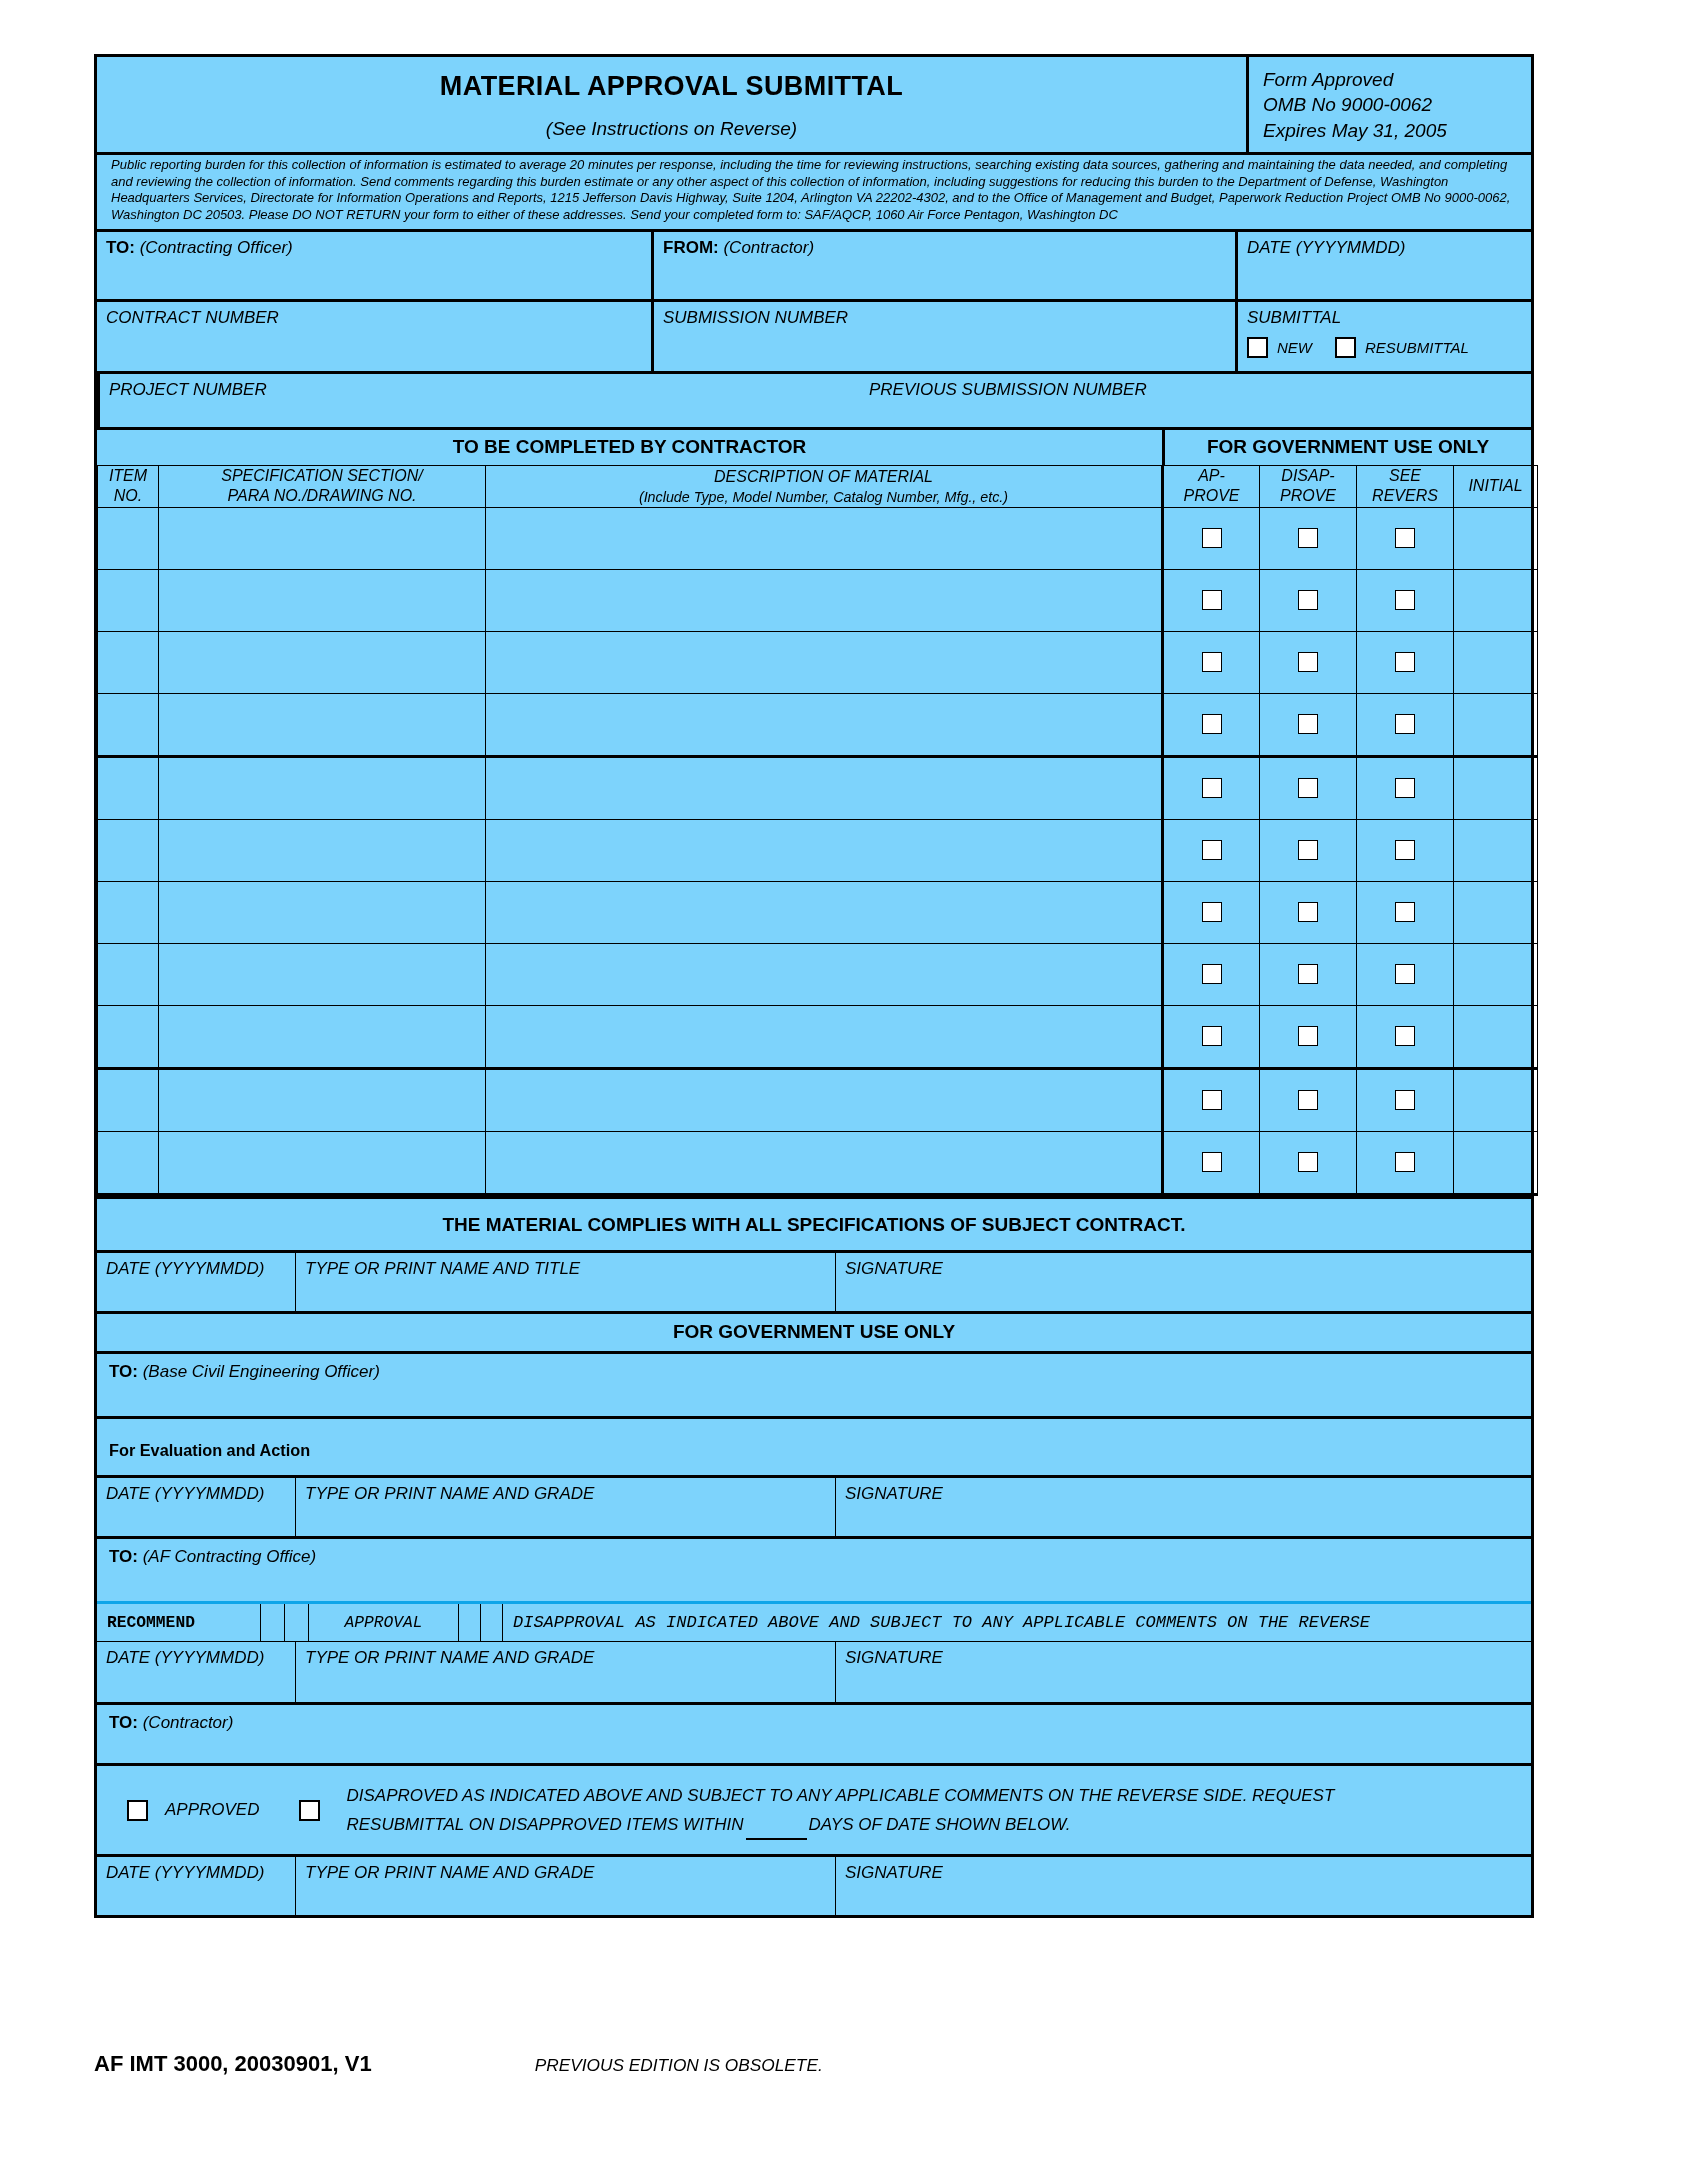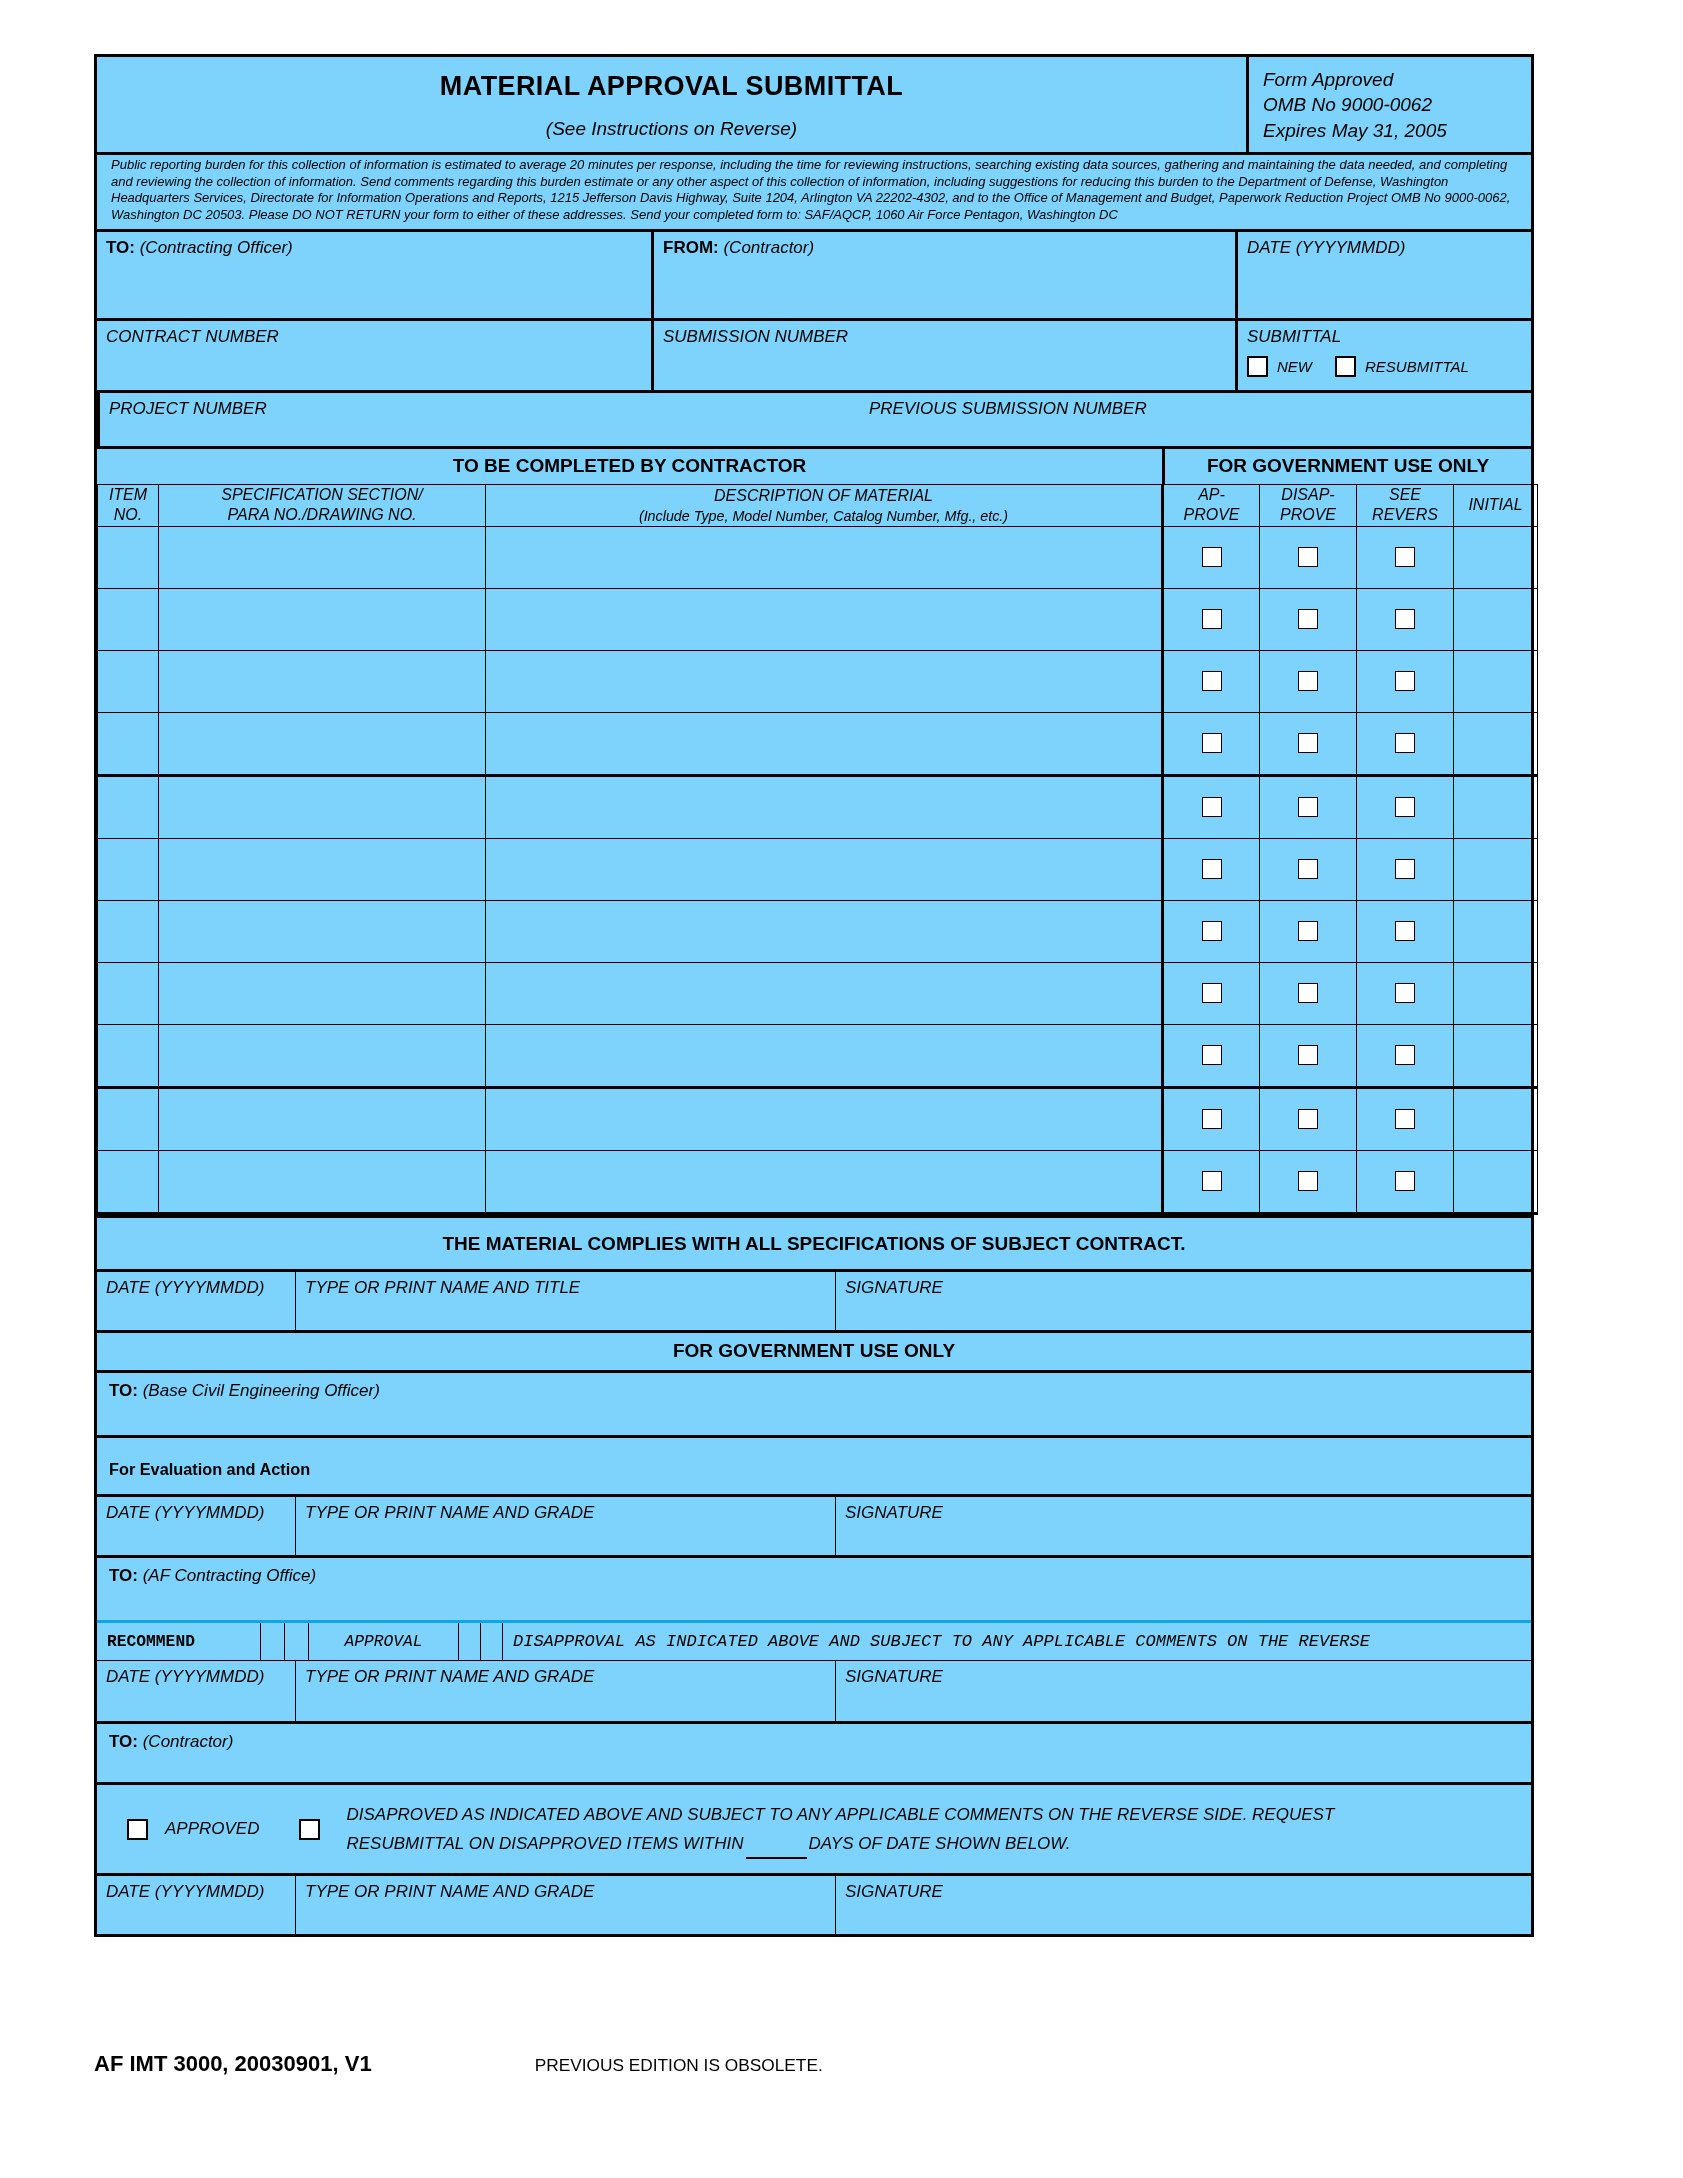--- a/index.html
+++ b/index.html
@@ -55,21 +55,21 @@
     font-style:italic;font-size:13px;line-height:1.27;
     box-sizing:border-box;
     overflow:hidden;
     height:77px;
   }
 
   
   .lbl{font-style:italic;font-size:17px;white-space:nowrap;}
   .lbl b{font-style:normal;font-weight:bold;}
 
-  .r-tofrom{height:89px;}
+  .r-tofrom{height:70px;}
   .c-to{width:554px;flex:0 0 554px;}
   .c-from{width:584px;flex:0 0 584px;}
   .c-date{flex:1 1 auto;}
 
   .r-contract{height:72px;}
   .c-contract{width:554px;flex:0 0 554px;}
   .c-submission{width:584px;flex:0 0 584px;}
   .c-submittal{flex:1 1 auto;}
 
   .r-prev{height:56px;}
@@ -190,21 +190,21 @@
     vertical-align:bottom;height:18px;margin:0 2px;
   }
 
   
   .footer{
     position:absolute;left:94px;top:2051px;width:1440px;
     display:flex;align-items:baseline;
   }
   .footer .left{font-weight:bold;font-size:22px;}
   .footer .center{
-    margin-left:163px;font-size:17.3px;
+    margin-left:163px;font-style:italic;font-size:17.3px;
   }
 </style>
 </head>
 <body>
 
 <div class="page">
   <div class="form">
 
     <div class="titleblock">
       <div class="titleleft">

